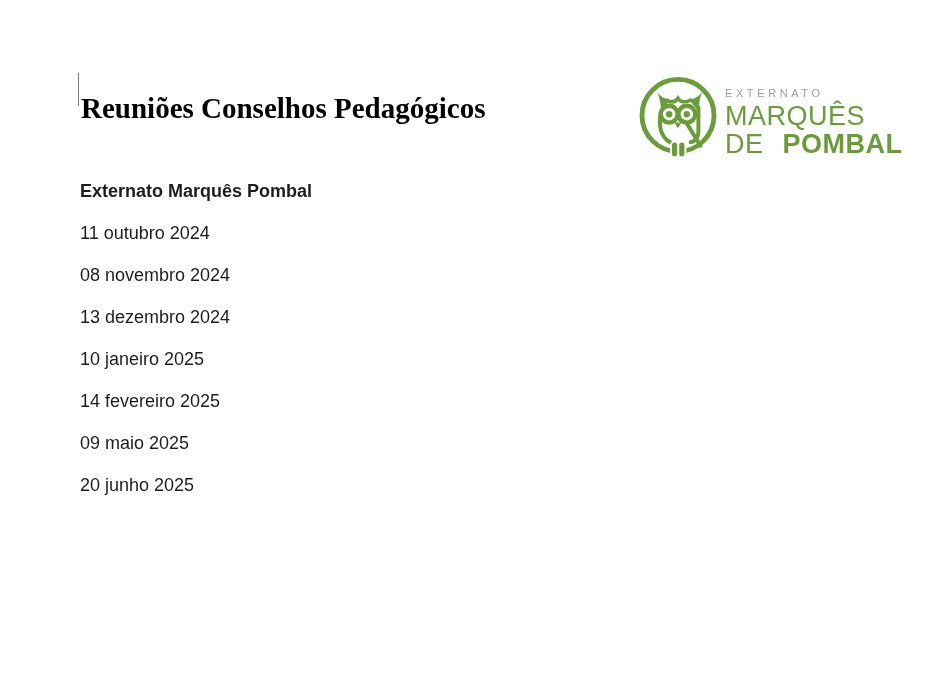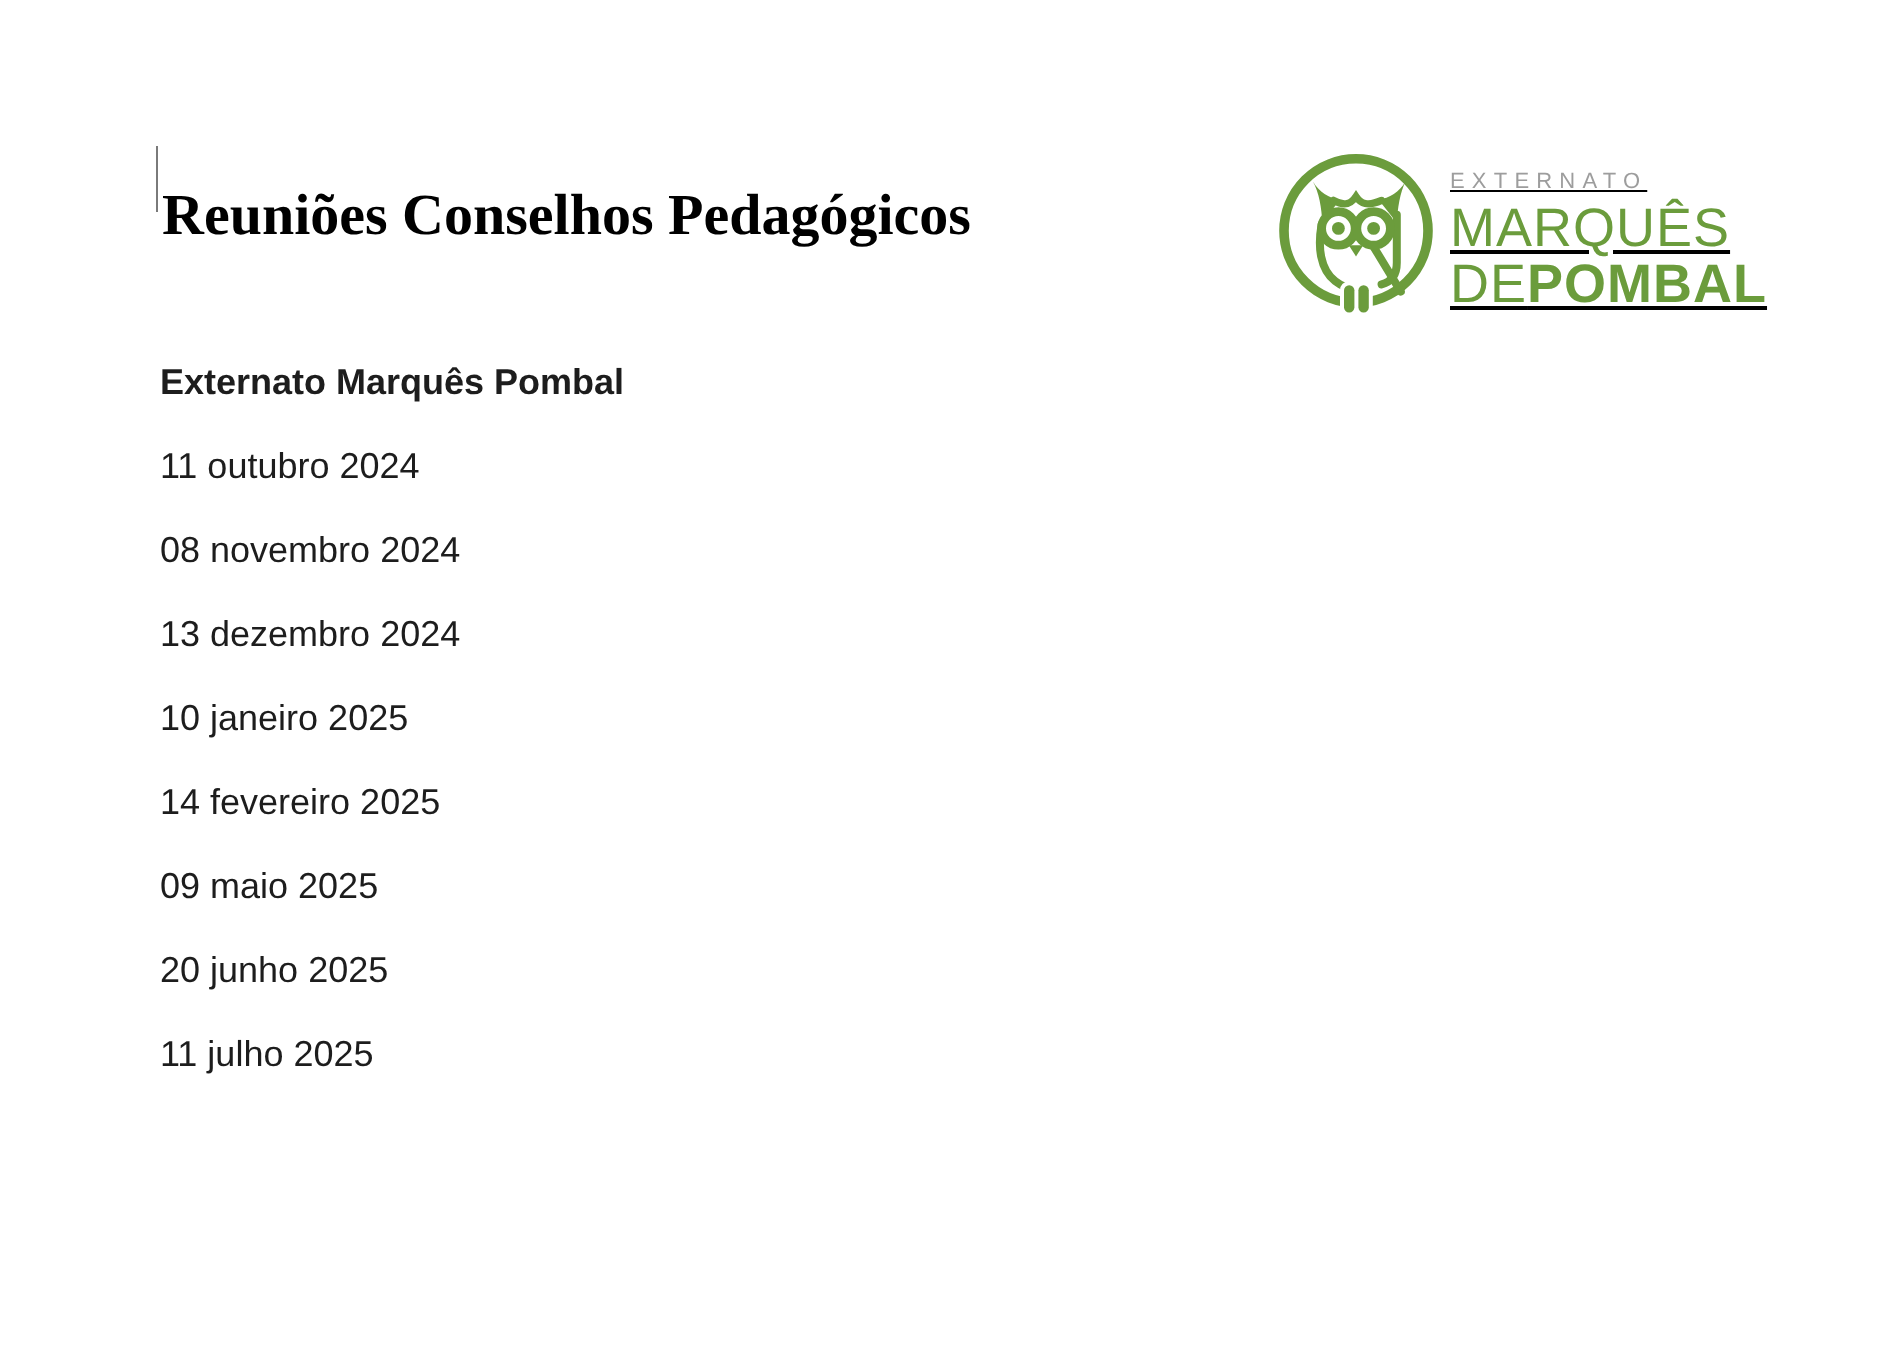--- a/index.html
+++ b/index.html
@@ -38,22 +38,21 @@
   }
 
   
   .logo {
     position: absolute;
     left: 638px;
     top: 68px;
     width: 240px;
     height: 92px;
     display: flex;
-    align-items: flex-start;
-    text-decoration: underline;
+    align-items: center;
   }
   .logo-mark {
     width: 80px;
     height: 86px;
     margin-top: 6px;
     flex: 0 0 auto;
   }
   .logo-text {
     margin-left: 7px;
     margin-top: 18px;
@@ -71,21 +70,21 @@
     letter-spacing: 0.5px;
     color: #6b9c3c;
     margin-bottom: 1px;
   }
   .logo-name2 {
     font-size: 27px;
     letter-spacing: 0.5px;
     color: #6b9c3c;
   }
   .logo-name2 .bold { font-weight: bold; }
-  .logo-name2 .de { margin-right: 0; }
+  .logo-name2 .de { margin-right: 19px; }
 
   
   .schedule {
     position: absolute;
     left: 80px;
     top: 170px;
     color: #1d1d1d;
     font-size: 18px;
     margin-top: 12px;
   }
@@ -149,16 +148,15 @@
 
   <div class="schedule">
     <div class="schedule-heading">Externato Marquês Pombal</div>
     <div class="date-line">11 outubro 2024</div>
     <div class="date-line">08 novembro 2024</div>
     <div class="date-line">13 dezembro 2024</div>
     <div class="date-line">10 janeiro 2025</div>
     <div class="date-line">14 fevereiro 2025</div>
     <div class="date-line">09 maio 2025</div>
     <div class="date-line">20 junho 2025</div>
-    <div class="date-line">11 julho 2025</div>
   </div>
 
 </div>
 
 </body></html>

